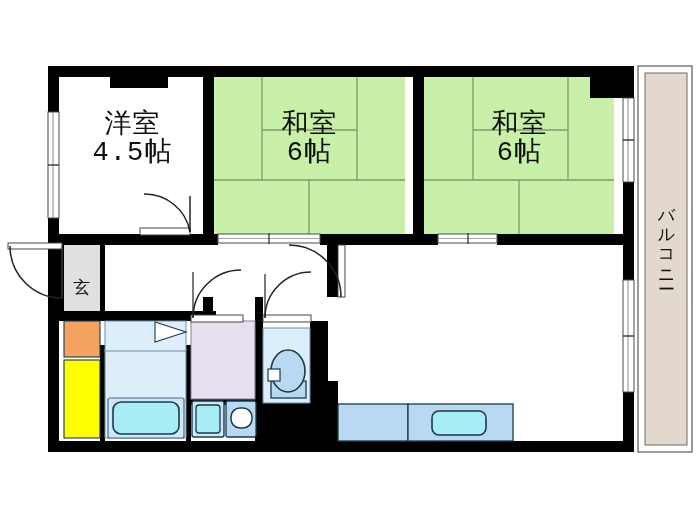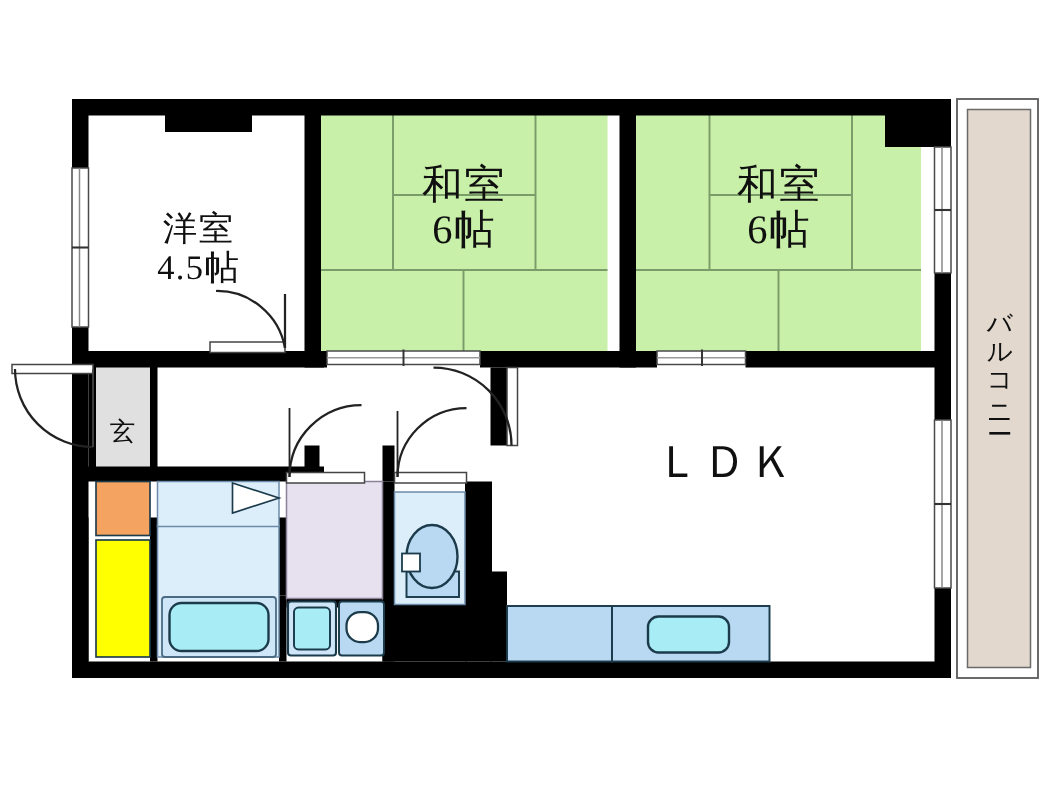--- a/index.html
+++ b/index.html
@@ -27,21 +27,21 @@
   .room-label {
     position: absolute;
     text-align: center;
     color: #101010;
     line-height: 1.12;
     white-space: nowrap;
     letter-spacing: 0.04em;
     pointer-events: none;
   }
   .room-label .ln1 { display: block; }
-  .room-label .ln2 { display: block; }
+  .room-label .ln2 { display: block; font-family: Liberation Mono, monospace; }
   .vert-label {
     position: absolute;
     writing-mode: vertical-rl;
     text-orientation: upright;
     color: #101010;
     letter-spacing: 0.10em;
     white-space: nowrap;
   }
 </style>
 </head>
@@ -215,37 +215,36 @@
 
       <g>
         <rect x="263" y="315" width="48" height="7" fill="#ffffff" stroke="#444" stroke-width="1"></rect>
         <path d="M265 318 A46 46 0 0 1 311 272"></path>
         <line x1="265" y1="318" x2="265" y2="274" stroke="#222" stroke-width="1.2"></line>
       </g>
     </g>
 
   </svg>
 
-  <div class="room-label" style="left:60px; top:108px; width:145px; font-size:23px;margin-top:32px;">
+  <div class="room-label" style="left:60px; top:108px; width:145px; font-size:27px;">
     <span class="ln1">洋室</span>
     <span class="ln2">4.5帖</span>
   </div>
 
   <div class="room-label" style="left:237px; top:108px; width:145px; font-size:27px;">
     <span class="ln1">和室</span>
     <span class="ln2">6帖</span>
   </div>
 
   <div class="room-label" style="left:447px; top:108px; width:145px; font-size:27px;">
     <span class="ln1">和室</span>
     <span class="ln2">6帖</span>
   </div>
 
   <div class="room-label" style="left:394px; top:292px; width:180px; font-size:30px;">
-    <span class="ln1">ＬＤＫ</span>
   </div>
 
   <div class="room-label" style="left:64px; top:278px; width:36px; font-size:17px;">
     <span class="ln1">玄</span>
   </div>
 
   <div class="vert-label" style="left:655px; top:196px; font-size:17px;">バルコニー</div>
 
 </div>
 

